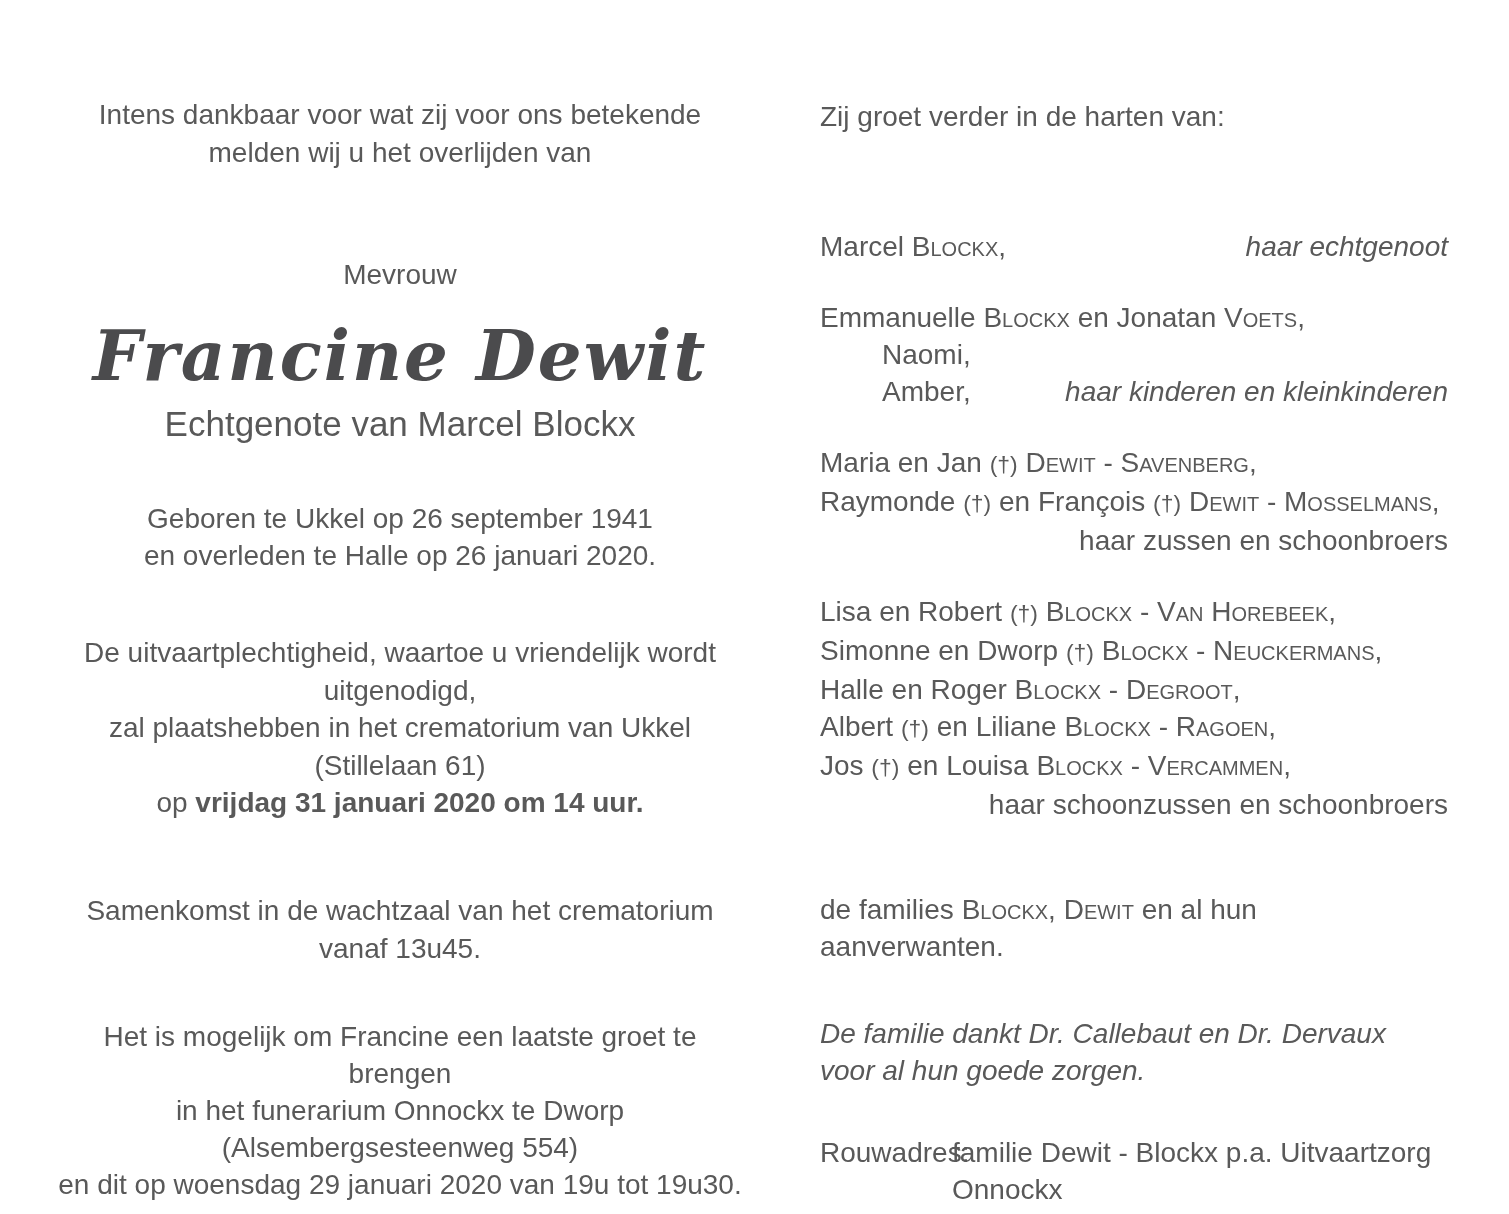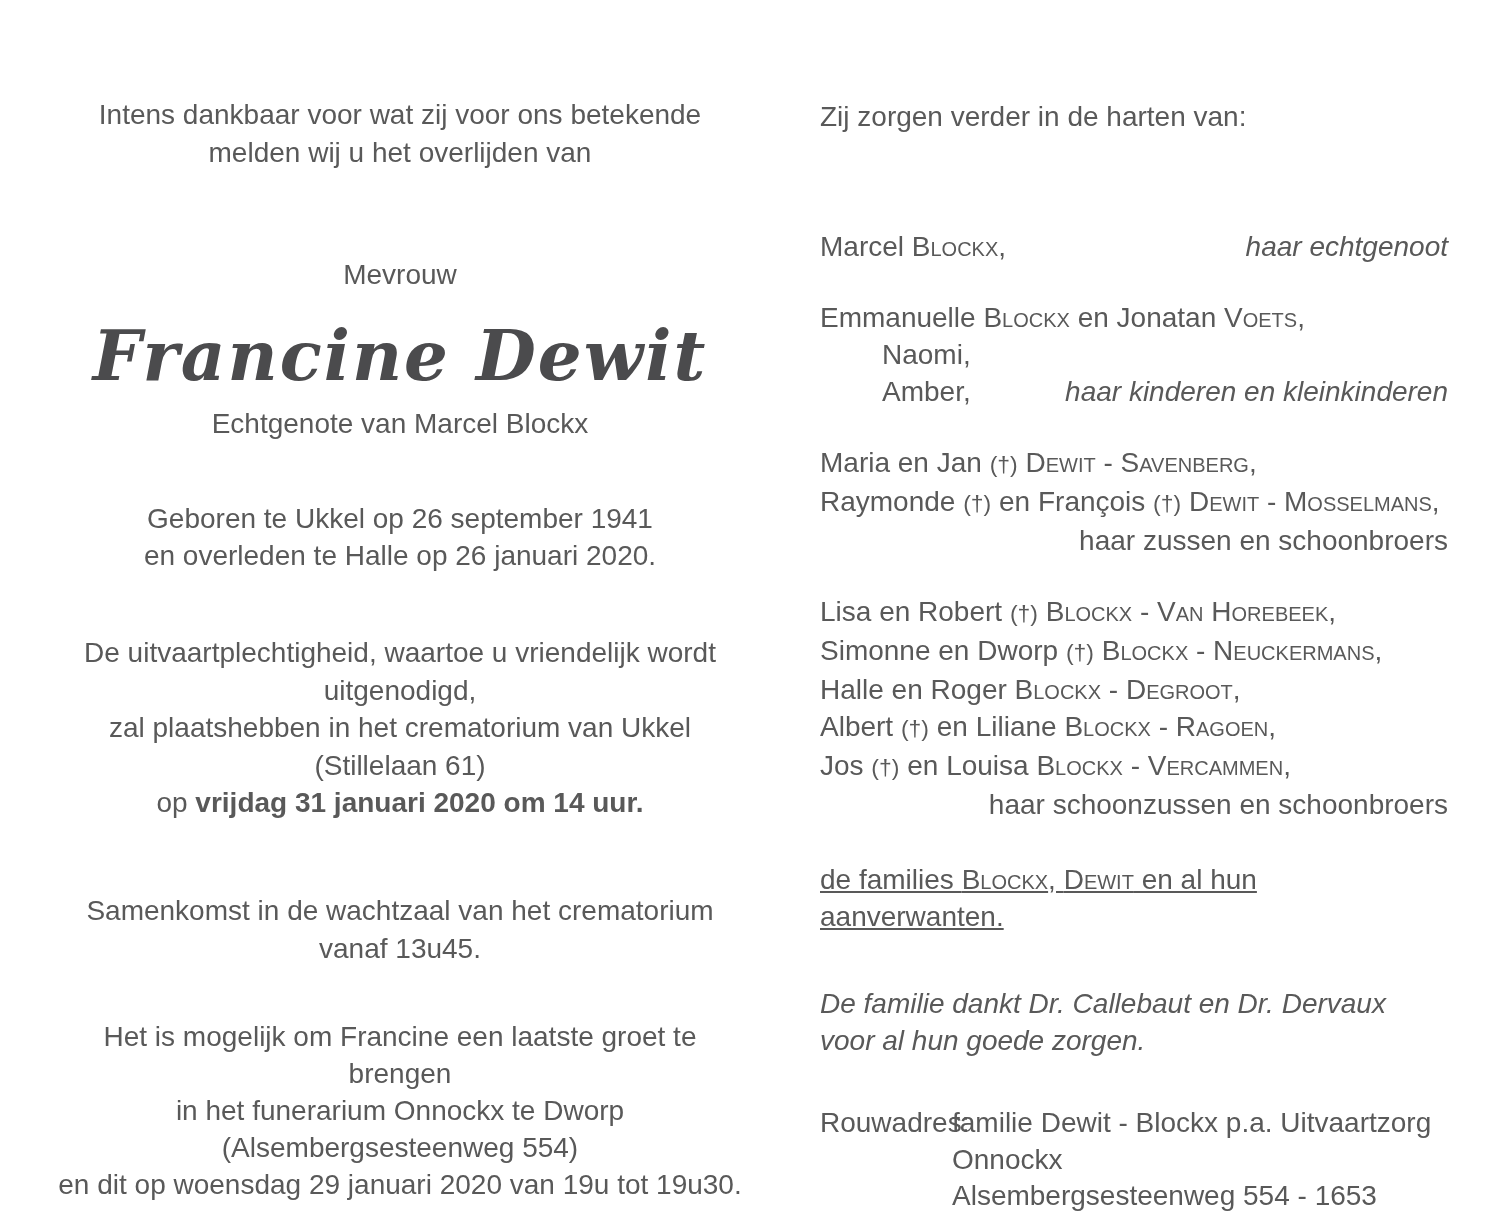--- a/index.html
+++ b/index.html
@@ -38,21 +38,21 @@
   .deceased-name {
     margin-top: 26px;
     font-family: "DejaVu Serif", serif;
     font-style: italic;
     font-weight: bold;
     font-size: 69px;
     line-height: 72px;
     letter-spacing: 2px;
     color: #4b4b4d;
   }
-  .spouse-line { margin-top: 12px; font-size: 28px; line-height: 40px; text-align: center; }
+  .spouse-line { margin-top: 12px; font-size: 35px; line-height: 40px; text-align: center; }
   .birth-death { margin-top: 56px; line-height: 37px; }
   .ceremony { margin-top: 60px; line-height: 37.5px; }
   .gathering { margin-top: 70px; }
   .viewing { margin-top: 50px; line-height: 37px; }
   .b { font-weight: bold; }
   .heading { margin-top: 98px; }
   #groups { margin-top: 93px; }
   .name-group { margin-bottom: 34px; }
   .name-line { position: relative; }
   .name-line.indent { padding-left: 62px; }
@@ -60,21 +60,21 @@
   .seg-dg { font-size: 0.82em; }
   .relation {
     position: absolute;
     right: 0;
     bottom: 0;
     font-style: italic;
   }
   .relation-line {
     text-align: right;
   }
-  .families-line { margin-top: 38px; text-decoration: underline; }
+  .families-line { margin-top: 68px; }
   .thanks { margin-top: 50px; font-style: italic; }
   .mourning-address { margin-top: 46px; line-height: 36.5px; }
   .addr-row1 { display: flex; }
   .addr-label { width: 132px; flex: 0 0 132px; }
   .addr-line2 { padding-left: 132px; }
 </style>
 </head>
 <body>
 
 <div class="col-left">
@@ -97,21 +97,21 @@
   <div class="gathering">Samenkomst in de wachtzaal van het crematorium vanaf 13u45.</div>
   <div class="viewing">
     <div>Het is mogelijk om Francine een laatste groet te brengen</div>
     <div>in het funerarium Onnockx te Dworp (Alsembergsesteenweg 554)</div>
     <div>en dit op woensdag 29 januari 2020 van 19u tot 19u30.</div>
   </div>
 
 </div>
 
 <div class="col-right">
-  <div class="heading">Zij zorgen verder in de harten van:</div>
+  <div class="heading">Zij groet verder in de harten van:</div>
   <div id="groups">
       <div class="name-group">
         <div class="name-line"><span class="seg-n">Marcel </span><span class="seg-sc">Blockx</span><span class="seg-n">,</span><span class="relation">haar echtgenoot</span></div>
       </div>
       <div class="name-group">
         <div class="name-line"><span class="seg-n">Emmanuelle </span><span class="seg-sc">Blockx</span><span class="seg-n"> en Jonatan </span><span class="seg-sc">Voets</span><span class="seg-n">,</span></div>
         <div class="name-line indent"><span class="seg-n">Naomi,</span></div>
         <div class="name-line indent"><span class="seg-n">Amber,</span><span class="relation">haar kinderen en kleinkinderen</span></div>
       </div>
       <div class="name-group">

